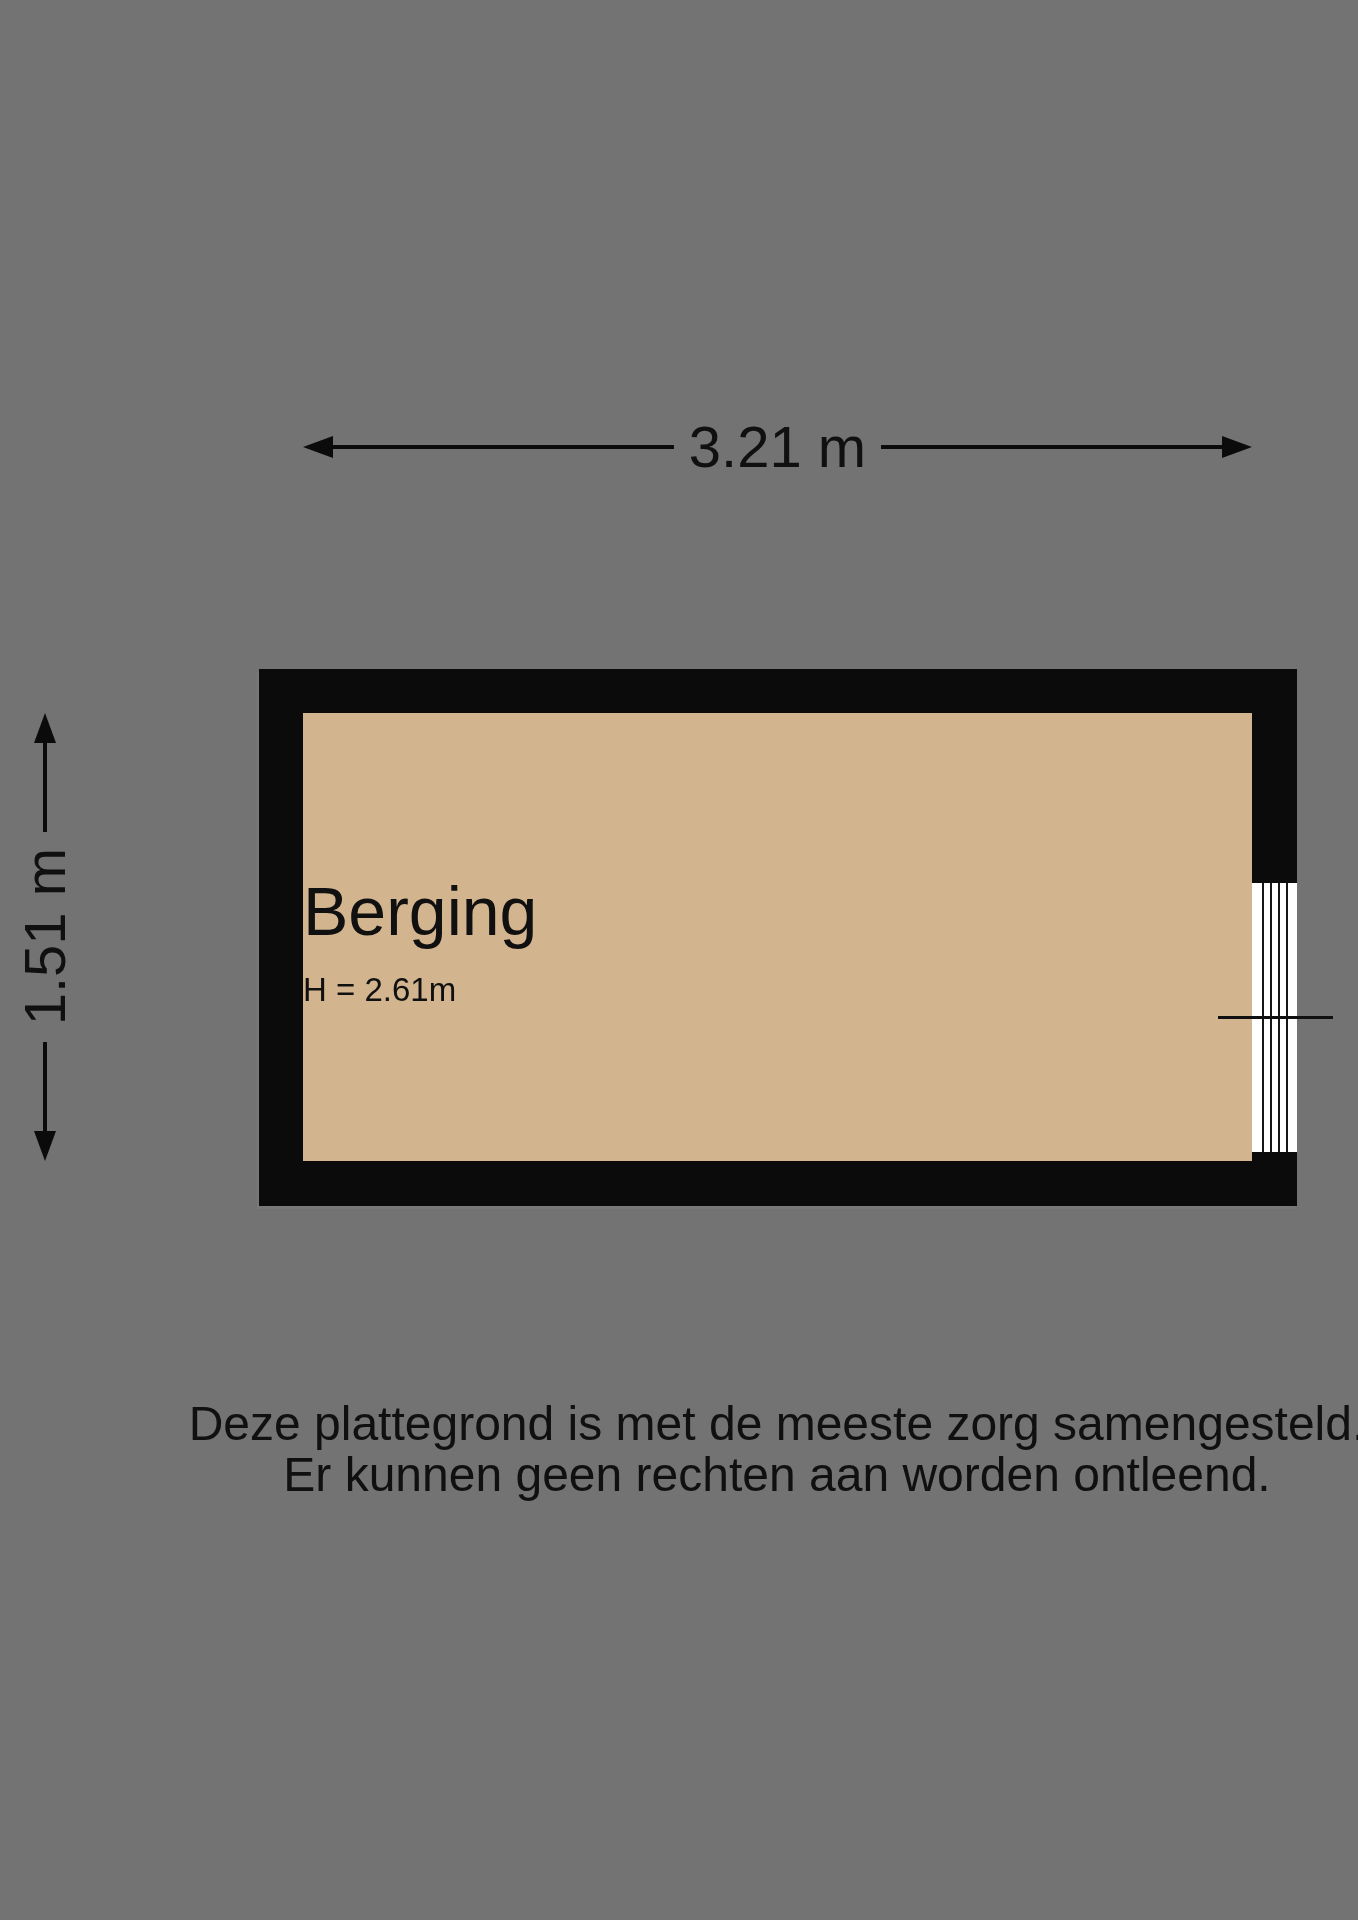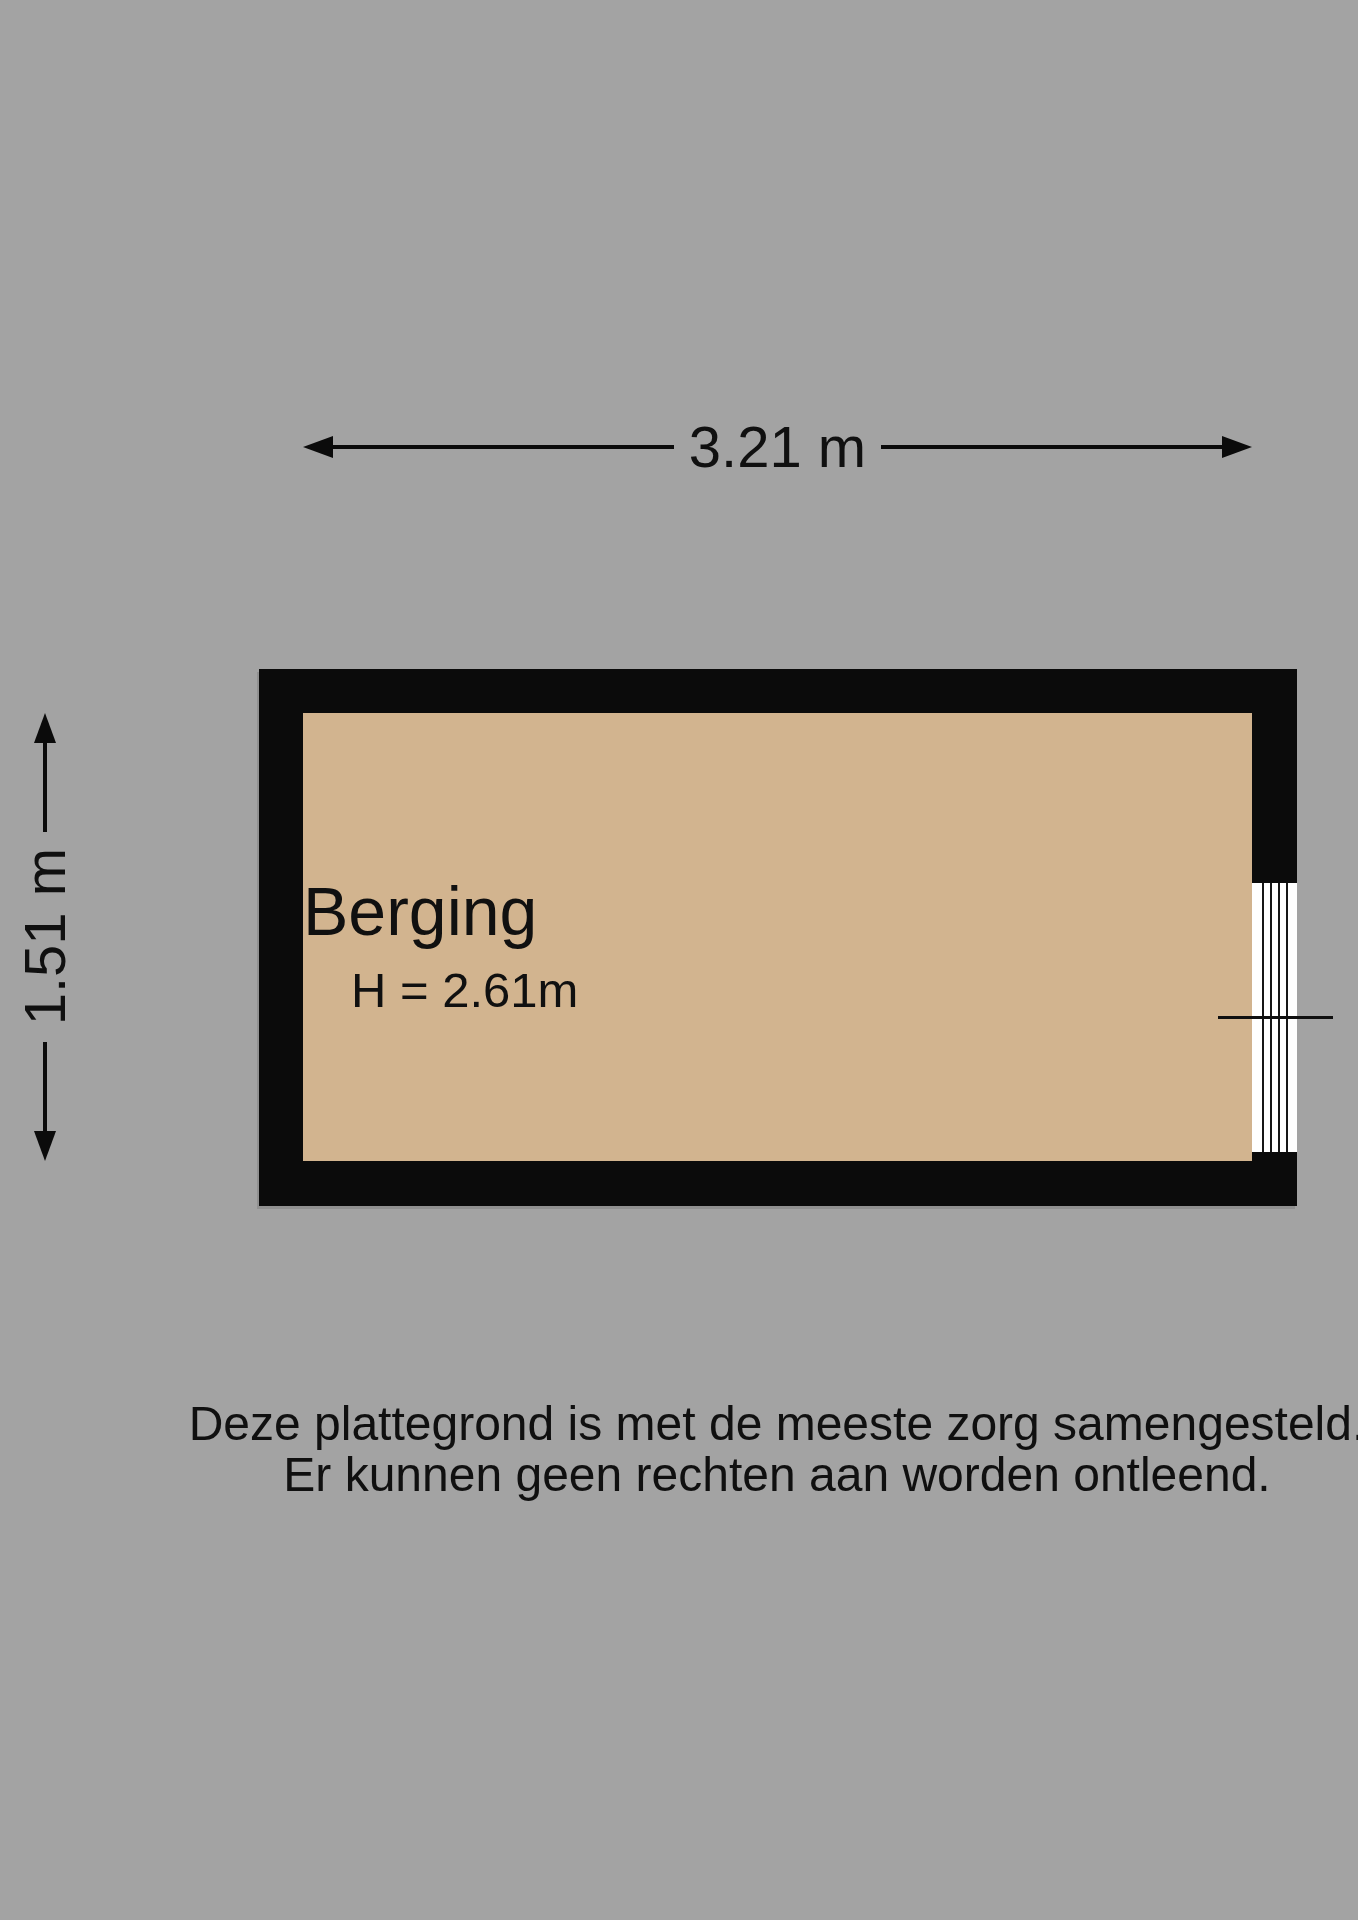--- a/index.html
+++ b/index.html
@@ -41,21 +41,21 @@
   }
   .floor{
     position:absolute;left:44px;top:44px;width:949px;height:448px;
     background:#d2b48f;
   }
   .labels{
     position:absolute;left:303px;top:872px;width:949px;
     text-align:left;
   }
   .room-name{font-size:68px;line-height:78px;}
-  .room-h{font-size:49px;line-height:56px;margin-top:12px;padding-left:48px;}
+  .room-h{font-size:33px;line-height:56px;margin-top:12px;}
   
   .opening{
     position:absolute;left:1252px;top:883px;width:45px;height:269px;
     background:#ffffff;
     display:flex;justify-content:space-between;
     padding:0 9px 0 10px;box-sizing:border-box;
   }
   .pane{width:2px;height:100%;background:#161616;}
   .sill{
     position:absolute;left:1218px;top:1016px;width:115px;height:3px;
@@ -63,21 +63,21 @@
   }
   
   .disclaimer{
     position:absolute;left:127px;top:1398px;width:1300px;
     text-align:center;font-size:48px;line-height:51px;
   }
 </style>
 </head>
 <body>
 
-<div class="canvas" style="background-color: #a3a3a3;">
+<div class="canvas" style="background-color: #737373;">
 
   <div class="dim-h">
     <span class="ah ah-left"></span>
     <span class="dl" style="background-color: rgb(11, 11, 11);"></span>
     <span class="dim-label">3.21 m</span>
     <span class="dl" style="background-color: rgb(11, 11, 11);"></span>
     <span class="ah ah-right"></span>
   </div>
 
   <div class="dim-v">

